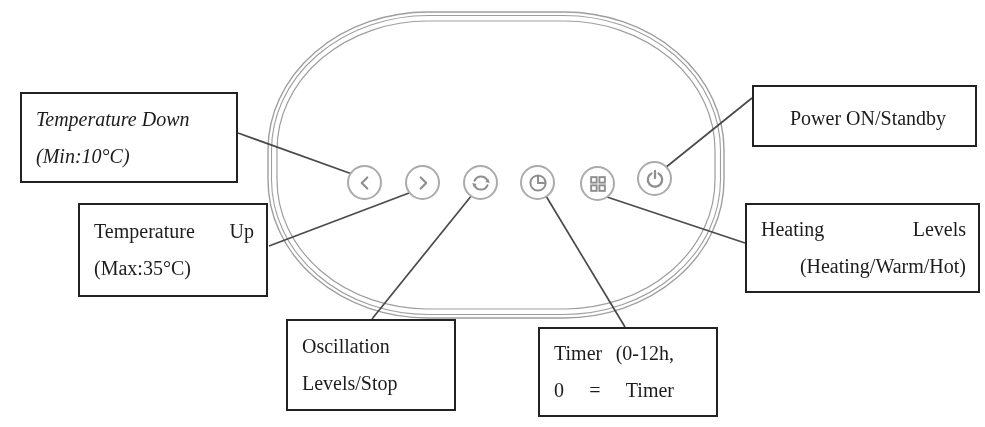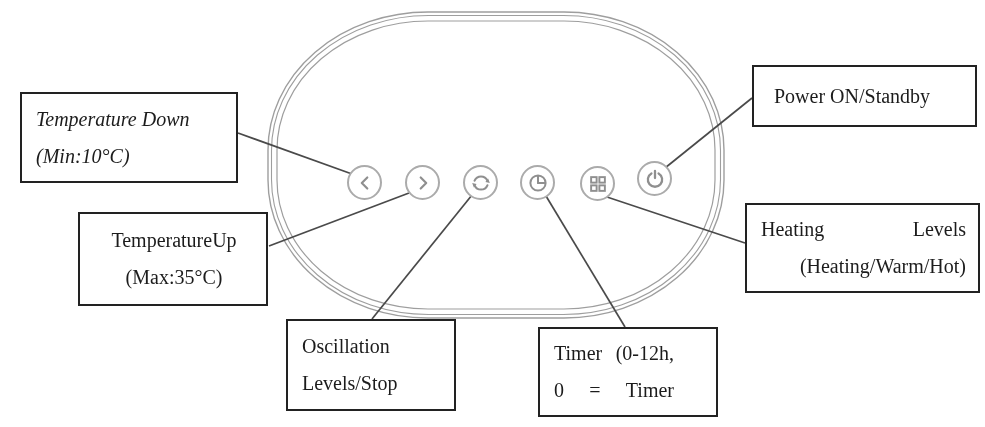--- a/index.html
+++ b/index.html
@@ -24,21 +24,21 @@
     line-height: 37px;
     display: flex;
     flex-direction: column;
     justify-content: center;
   }
   .label-box .line { white-space: nowrap; }
   .label-box .spread {
     display: flex;
     justify-content: space-between;
   }
-  .power-box { justify-content: center; padding-left: 20px; }
+  .power-box { justify-content: flex-end; padding-left: 36px; margin-top: 20px; }
 
   .btn {
     position: absolute;
     box-sizing: border-box;
     width: 35px;
     height: 35px;
     border-radius: 50%;
     border: 2px solid #ababab;
     background: #ffffff;
     display: flex;
@@ -121,21 +121,21 @@
         <line x1="12" y1="3.2" x2="12" y2="11"></line>
       </g>
     </svg>
   </div>
 
   <div class="label-box" style="left:20px; top:92px; width:218px; height:91px;font-style:italic;">
     <div class="line">Temperature Down</div>
     <div class="line">(Min:10°C)</div>
   </div>
 
-  <div class="label-box" style="left:78px; top:212px; width:190px; height:94px;align-items:center;">
+  <div class="label-box" style="left:78px; top:203px; width:190px; height:94px;">
     <div class="line spread">
       <span>Temperature</span>
       <span>Up</span>
     </div>
     <div class="line">(Max:35°C)</div>
   </div>
 
   <div class="label-box" style="left:286px; top:319px; width:170px; height:92px;">
     <div class="line">Oscillation</div>
     <div class="line">Levels/Stop</div>

